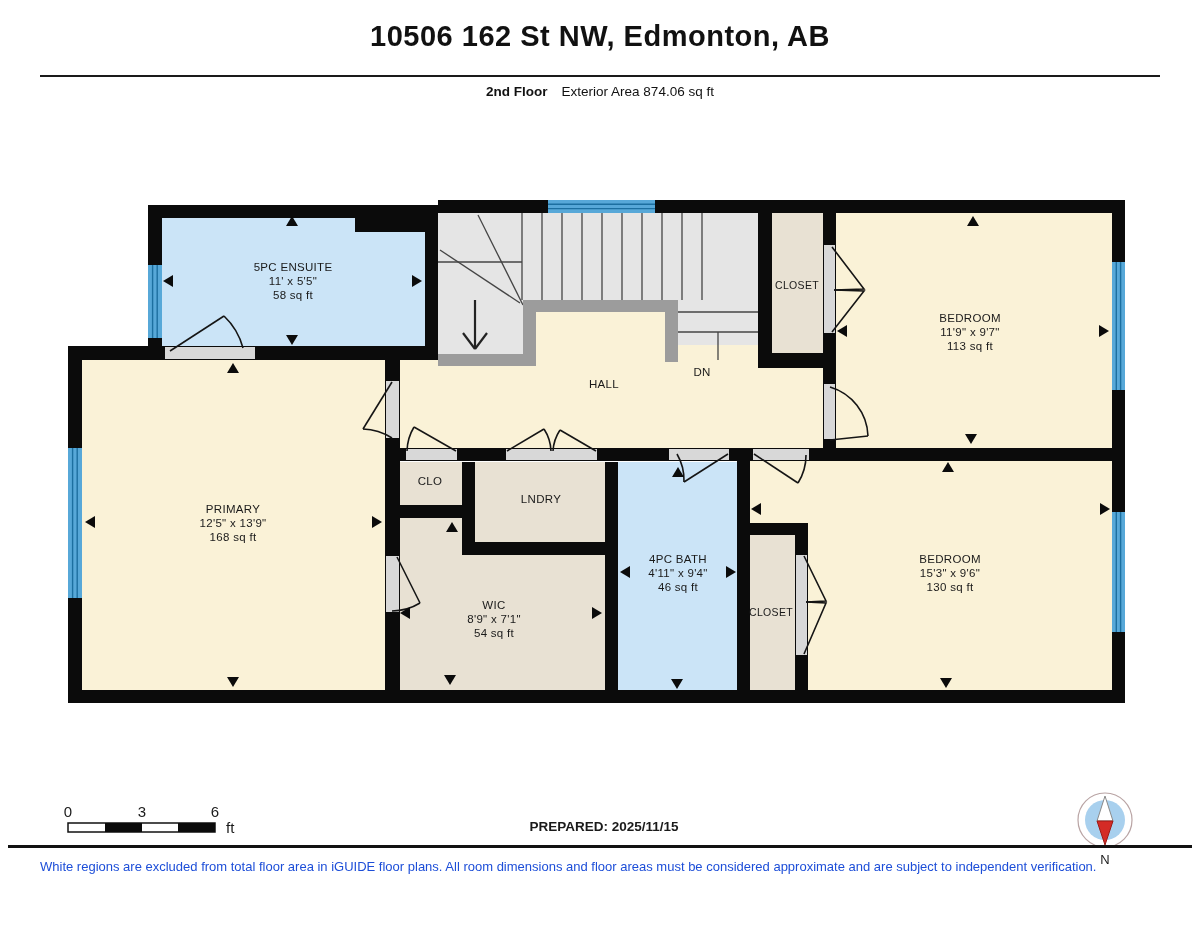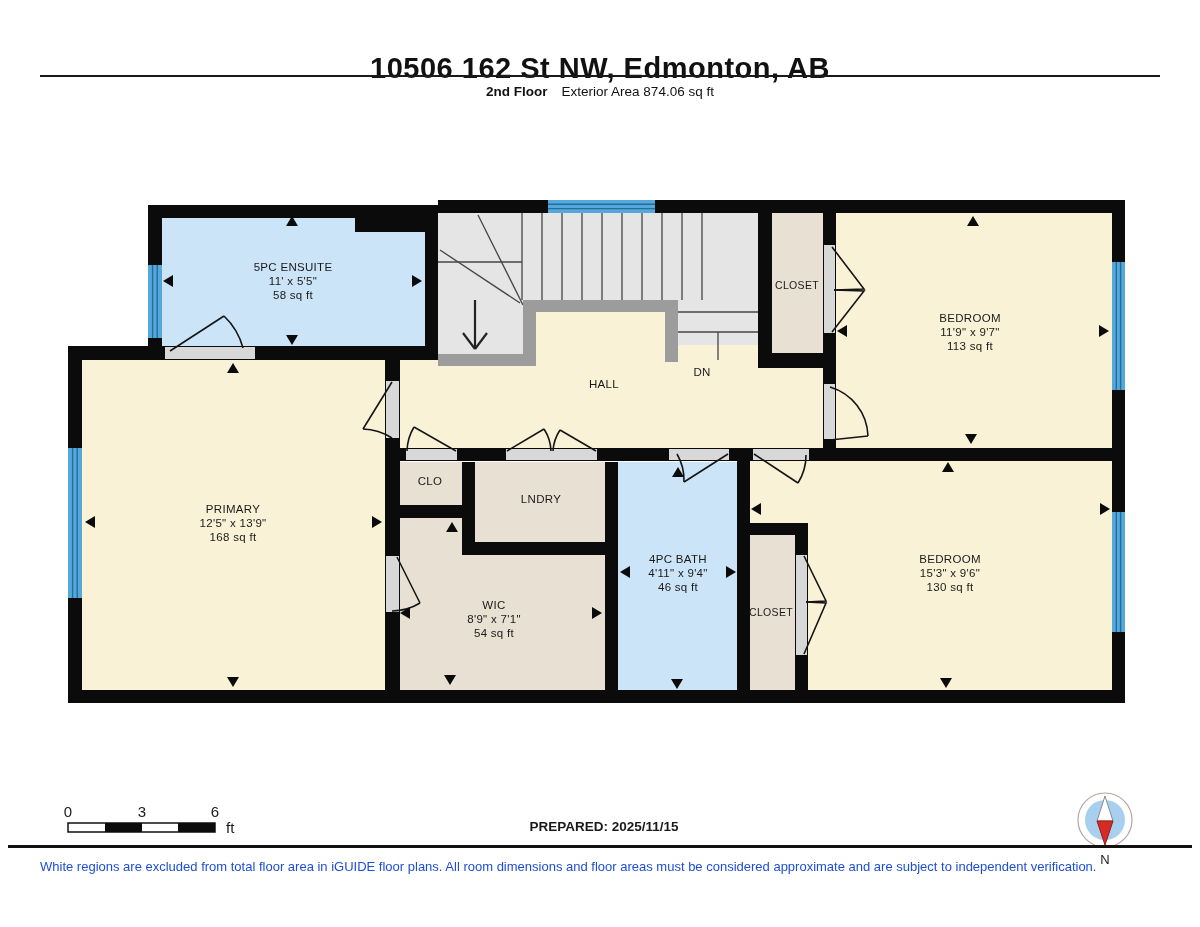--- a/index.html
+++ b/index.html
@@ -1,17 +1,17 @@
 <!DOCTYPE html>
 <html><head>
 <meta charset="utf-8">
 <style>
   html,body{margin:0;padding:0;background:#ffffff;}
   body{width:1200px;height:927px;position:relative;font-family:"Liberation Sans",sans-serif;color:#111;overflow:hidden;}
-  .hdr-title{position:absolute;top:52px;left:0;width:1200px;text-align:center;font-size:29px;font-weight:bold;letter-spacing:.5px;}
+  .hdr-title{position:absolute;top:20px;left:0;width:1200px;text-align:center;font-size:29px;font-weight:bold;letter-spacing:.5px;}
   .hdr-rule{position:absolute;top:75px;left:40px;right:40px;border-top:2px solid #1a1a1a;}
   .hdr-sub{position:absolute;top:84px;left:0;width:1200px;text-align:center;font-size:13.5px;}
   .hdr-sub b{margin-right:14px;}
   .ftr-rule{position:absolute;top:845px;left:8px;right:8px;border-top:3px solid #111;}
   .ftr-text{position:absolute;top:859px;left:40px;right:20px;font-size:13px;color:#1d4ed8;}
   svg{position:absolute;left:0;top:0;}
   svg text{font-family:"Liberation Sans",sans-serif;fill:#1a1a1a;}
   .rl{font-size:11.5px;text-anchor:middle;letter-spacing:.3px;}
   .rs{font-size:10.5px;text-anchor:middle;letter-spacing:.3px;}
   .wall{fill:#0b0b0b;}

